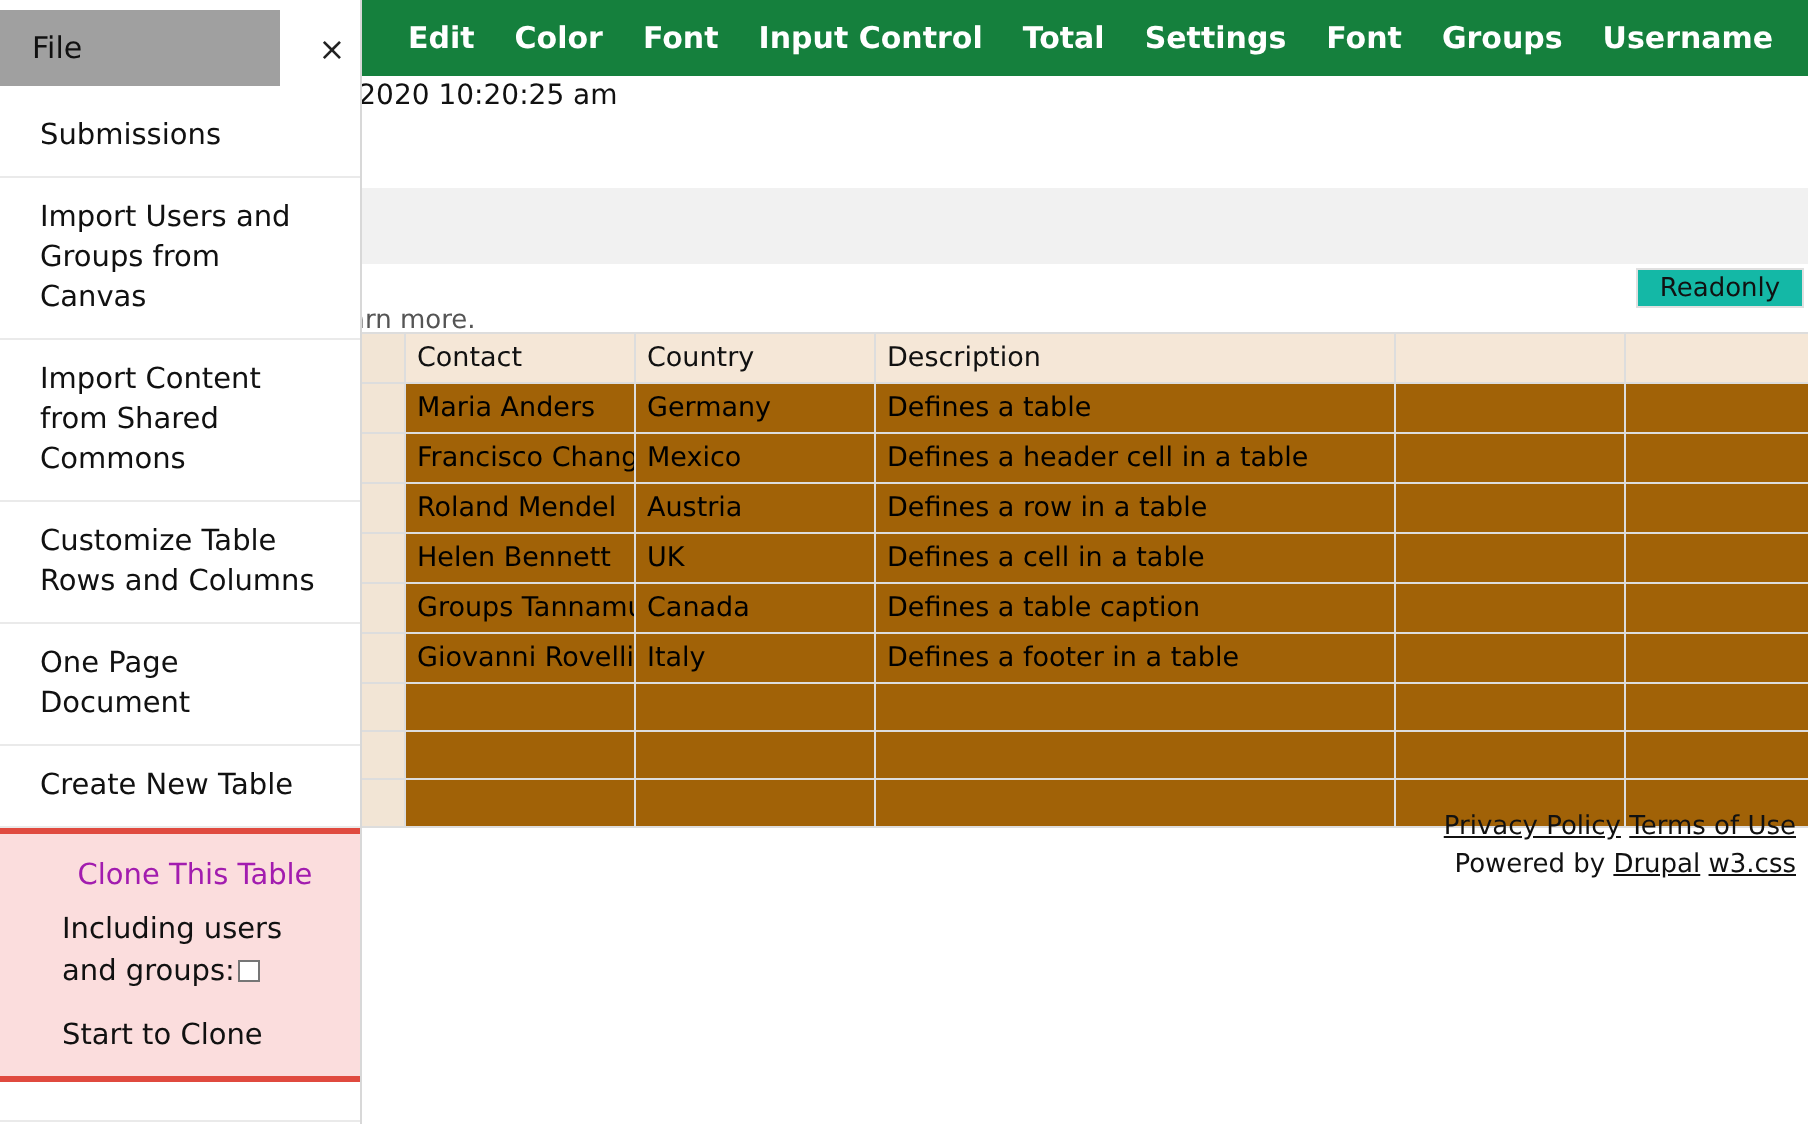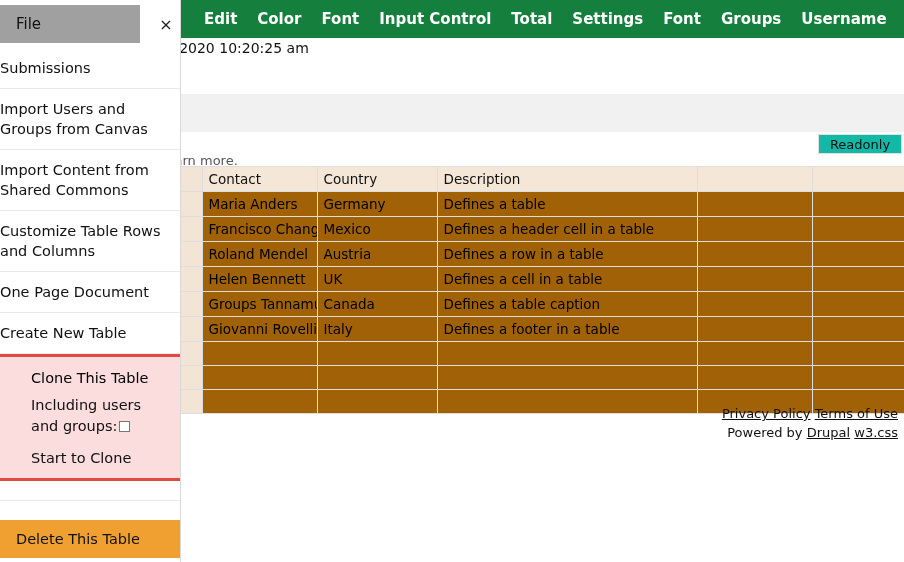--- a/index.html
+++ b/index.html
@@ -214,42 +214,43 @@
     background: #ffffff;
     display: flex;
     align-items: center;
     justify-content: center;
     font-size: 16px;
     color: #222;
     cursor: pointer;
   }
 
   .fm-item {
-    padding: 10px 16px 10px 0;
+    padding: 10px 16px 10px 20px;
     font-size: 14.5px;
     color: #111111;
     border-bottom: 1px solid #eaeaea;
     line-height: 20px;
     cursor: pointer;
     background: #ffffff;
   }
   .fm-item:first-of-type { border-top: 1px solid #eaeaea; }
 
   .fm-clone {
     background: #fbdddd;
     border-top: 3px solid #e04a3f;
     border-bottom: 3px solid #e04a3f;
     padding: 10px 16px 12px 31px;
     box-sizing: border-box;
   }
   .fm-clone-title {
     font-size: 14.5px;
-    color: #000000;
+    color: #a21caf;
     padding: 3px 0 9px 0;
     cursor: pointer;
+    text-align: center;
   }
   .fm-clone-label {
     font-size: 14.5px;
     color: #111;
     line-height: 21px;
     padding-bottom: 10px;
   }
   .fm-clone-label .cb {
     display: inline-block;
     width: 11px;

